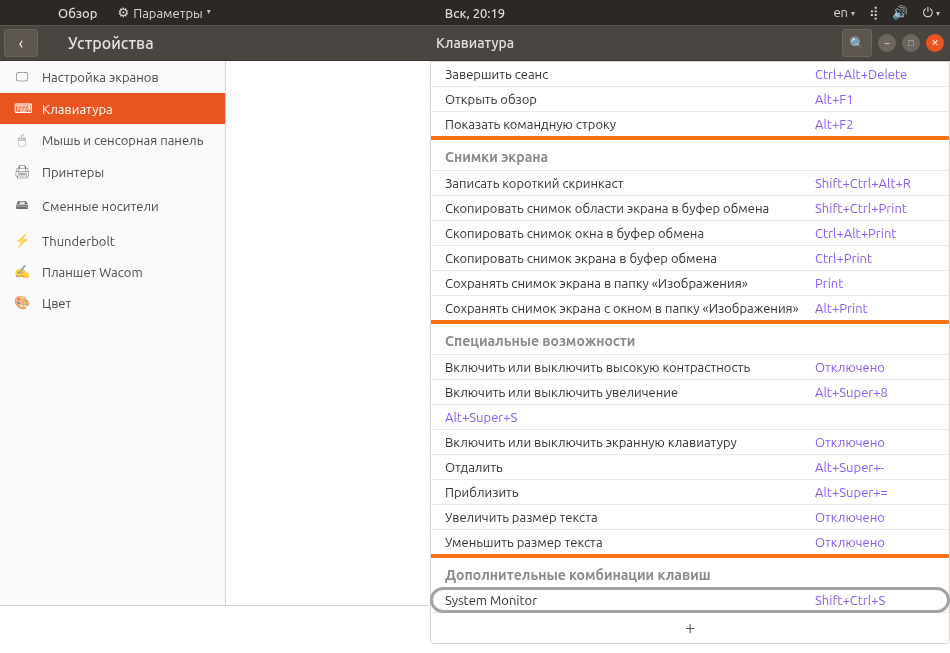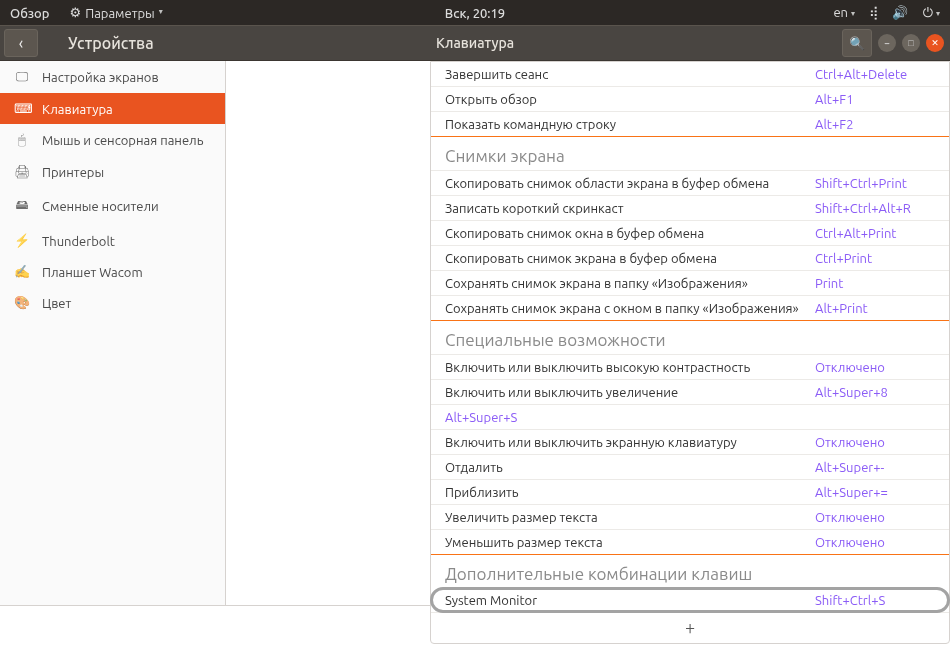--- a/index.html
+++ b/index.html
@@ -1,20 +1,20 @@
 <!DOCTYPE html>
 <html><head>
 <meta charset="utf-8">
 <style>
   * { margin: 0; padding: 0; box-sizing: border-box; font-family: Ubuntu, "Segoe UI", sans-serif; }
   body { width: 950px; height: 653px; background: #fff; overflow: hidden; font-size: 13px; color: #3c3c3c; }
 
   
   .top-panel { height: 25px; background: #2c2825; color: #dcdcdc; display: flex; align-items: center; padding: 0 10px 0 0; font-size: 13px; position: relative; }
-  .top-panel .left-group { display: flex; align-items: center; gap: 4px; }
+  .top-panel .left-group { display: flex; align-items: center; gap: 4px; padding-left: 48px; }
   .top-panel .activities { padding: 0 10px; font-weight: 500; }
   .top-panel .app-menu { display: flex; align-items: center; gap: 4px; padding: 0 6px; }
   .top-panel .clock { position: absolute; left: 50%; transform: translateX(-50%); font-weight: 500; }
   .top-panel .right-group { margin-left: auto; display: flex; align-items: center; gap: 14px; }
   .top-panel .ind { line-height: 1; }
   .tri { font-size: 8px; position: relative; top: -1px; opacity: .85; }
 
   
   .header-bar { height: 36px; background: #494541; color: #e7e3dc; display: flex; align-items: center; position: relative; border-top: 1px solid #5a544d; border-bottom: 1px solid #3b3631; }
   .hb-back { width: 34px; height: 28px; margin-left: 4px; border-radius: 3px; background: #5c564f; display: flex; align-items: center; justify-content: center; font-size: 16px; color: #eee; border: 1px solid #6a645c; }
@@ -36,21 +36,21 @@
   .sb-item.active .sb-icon { opacity: 1; }
 
   .content { flex: 1; position: relative; display: flex; justify-content: flex-end; background: #fff; }
   .panel-wrap { width: 520px; margin-top: 0; }
   .panel { border: 1px solid #d6d2cf; border-radius: 0 0 4px 4px; background: #fff; }
 
   .row { display: flex; justify-content: space-between; align-items: center; padding: 5px 14px; font-size: 13px; border-top: 1px solid #eceae7; }
   .row:first-child { border-top: none; }
   .row .label { color: #333; }
   .row .shortcut { color: #8b5cf6; min-width: 120px; text-align: left; }
-  .section-head { padding: 9px 14px 5px; font-size: 17px; font-weight: 400; color: #8a8a8a; border-top: 1px solid #f97316; }
+  .section-head { padding: 9px 14px 5px; font-size: 14px; font-weight: 700; color: #8a8a8a; border-top: 4px solid #f97316; }
 
   .highlight { position: relative; border: 3px solid #a3a3a3; border-radius: 14px; margin: -1px; padding: 3px 12px; background: #fff; }
   .add-button { text-align: center; padding: 4px 0 6px; font-size: 18px; font-weight: 300; color: #555; border-top: 1px solid #eceae7; cursor: pointer; }
 
   .bottom-strip { height: 47px; background: #fff; }
 </style>
 </head>
 <body>
 
 <div class="top-panel">
@@ -133,26 +133,26 @@
           <span class="label">Открыть обзор</span>
           <span class="shortcut">Alt+F1</span>
         </div>
         <div class="row">
           <span class="label">Показать командную строку</span>
           <span class="shortcut">Alt+F2</span>
         </div>
 
         <div class="section-head">Снимки экрана</div>
         <div class="row">
+            <span class="label">Записать короткий скринкаст</span>
+            <span class="shortcut">Shift+Ctrl+Alt+R</span>
+          </div>
+        <div class="row">
             <span class="label">Скопировать снимок области экрана в буфер обмена</span>
             <span class="shortcut">Shift+Ctrl+Print</span>
-          </div>
-        <div class="row">
-            <span class="label">Записать короткий скринкаст</span>
-            <span class="shortcut">Shift+Ctrl+Alt+R</span>
           </div>
         <div class="row">
             <span class="label">Скопировать снимок окна в буфер обмена</span>
             <span class="shortcut">Ctrl+Alt+Print</span>
           </div>
         <div class="row">
             <span class="label">Скопировать снимок экрана в буфер обмена</span>
             <span class="shortcut">Ctrl+Print</span>
           </div>
         <div class="row">

